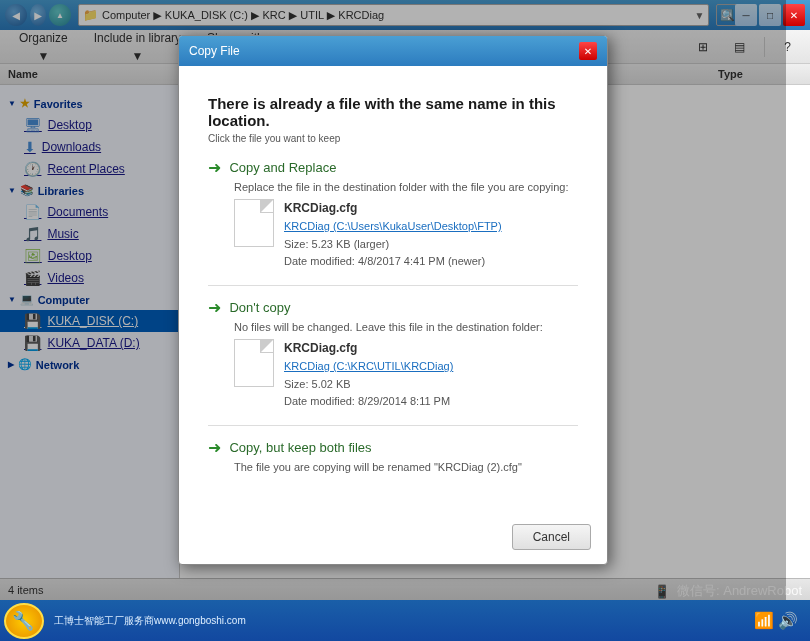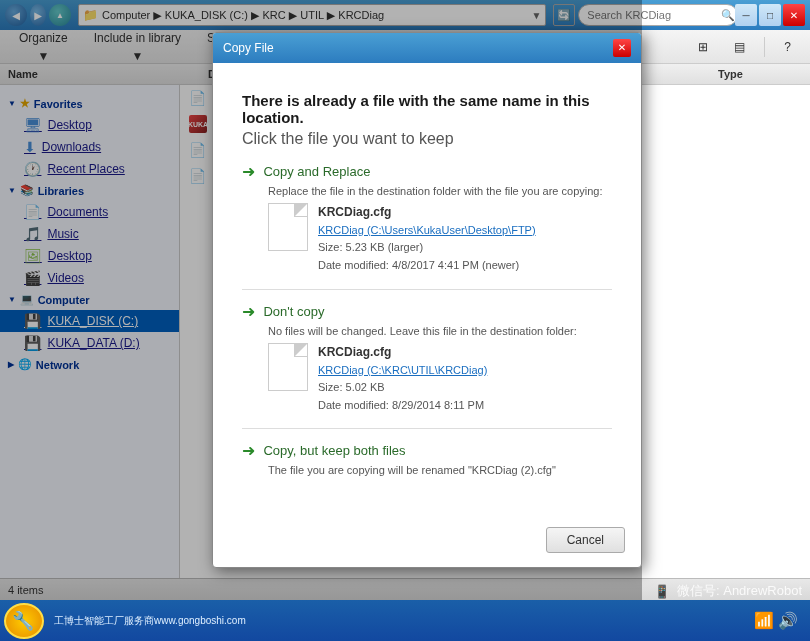--- a/index.html
+++ b/index.html
@@ -243,26 +243,26 @@
       align-items: center;
       padding: 0 8px;
       font-size: 11px;
       color: #333;
     }
 
     
     .dialog-overlay {
       position: absolute;
       top: 0; left: 0;
-      width: 642px;
+      width: 786px;
       height: 600px;
       background: rgba(0,0,0,0.3);
       display: flex;
       align-items: center;
-      justify-content: flex-end;
+      justify-content: center;
       z-index: 100;
     }
     .dialog {
       width: 430px;
       background: #fff;
       border: 1px solid #888;
       border-radius: 4px;
       box-shadow: 3px 3px 15px rgba(0,0,0,0.5);
       overflow: hidden;
     }
@@ -288,21 +288,21 @@
     .dialog-body {
       padding: 29px;
     }
     .dialog-title-text {
       font-size: 15px;
       font-weight: bold;
       color: #1a1a1a;
       margin-bottom: 4px;
     }
     .dialog-subtitle {
-      font-size: 16px;
+      font-size: 10px;
       color: #555;
       margin-bottom: 14px;
     }
 
     
     .dialog-option {
       margin-bottom: 14px;
       cursor: pointer;
     }
 
@@ -465,21 +465,20 @@
     <div class="title-bar-left">
       <button class="nav-btn back">◀</button>
       <button class="nav-btn fwd">▶</button>
       <button class="nav-btn" style="font-size:8px;">▲</button>
       <div class="address-bar-container">
         <span class="address-folder-icon">📁</span>
         <span class="breadcrumb-text">Computer ▶ KUKA_DISK (C:) ▶ KRC ▶ UTIL ▶ KRCDiag</span>
         <span class="breadcrumb-arrow">▼</span>
       </div>
       <button class="refresh-btn">🔄</button>
-      <input class="search-bar" type="text" placeholder="Search KRCDiag" style="">
       <button class="search-icon-btn">🔍</button>
     </div>
     <div class="title-bar-controls">
       <button class="win-ctrl minimize">─</button>
       <button class="win-ctrl maximize">□</button>
       <button class="win-ctrl close">✕</button>
     </div>
   </div>
 
   <div class="toolbar">

